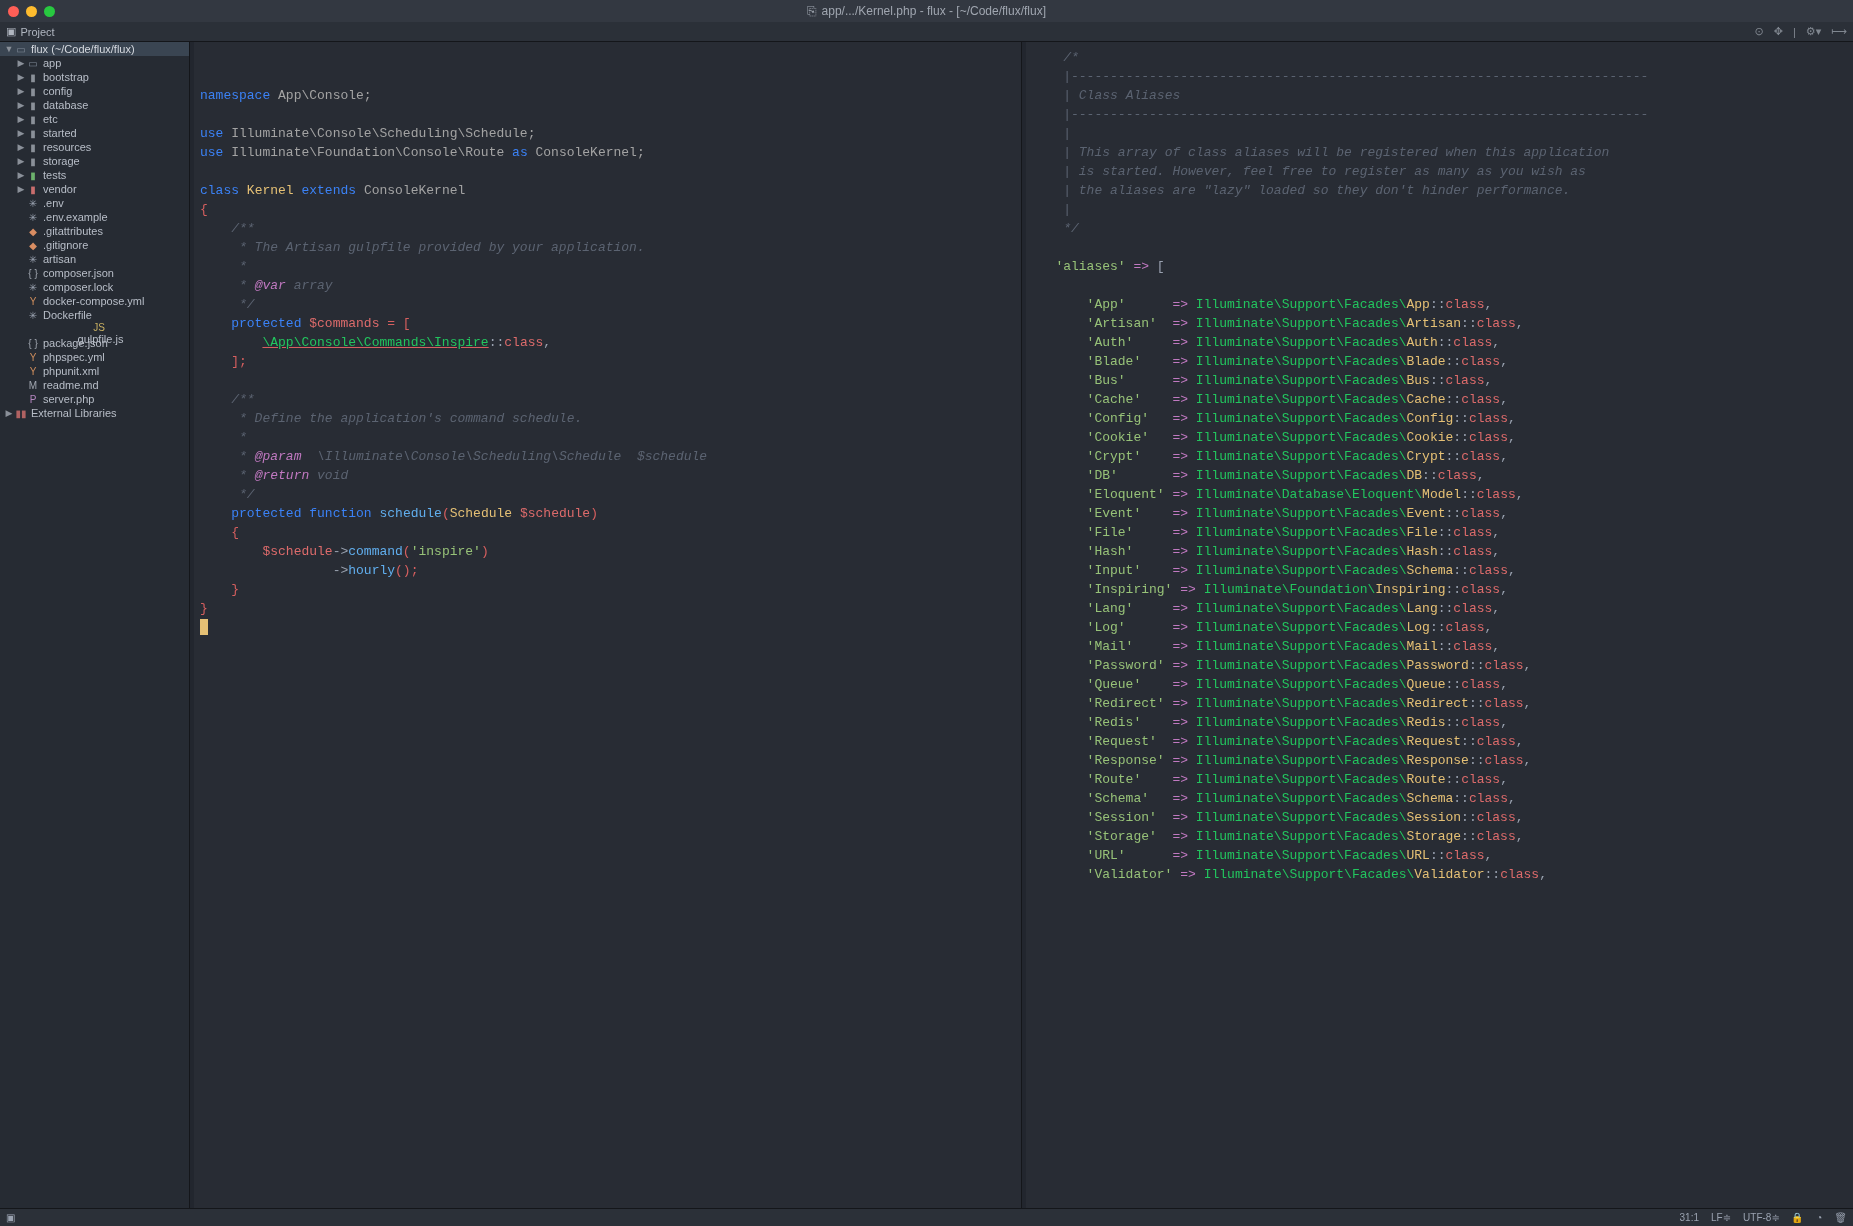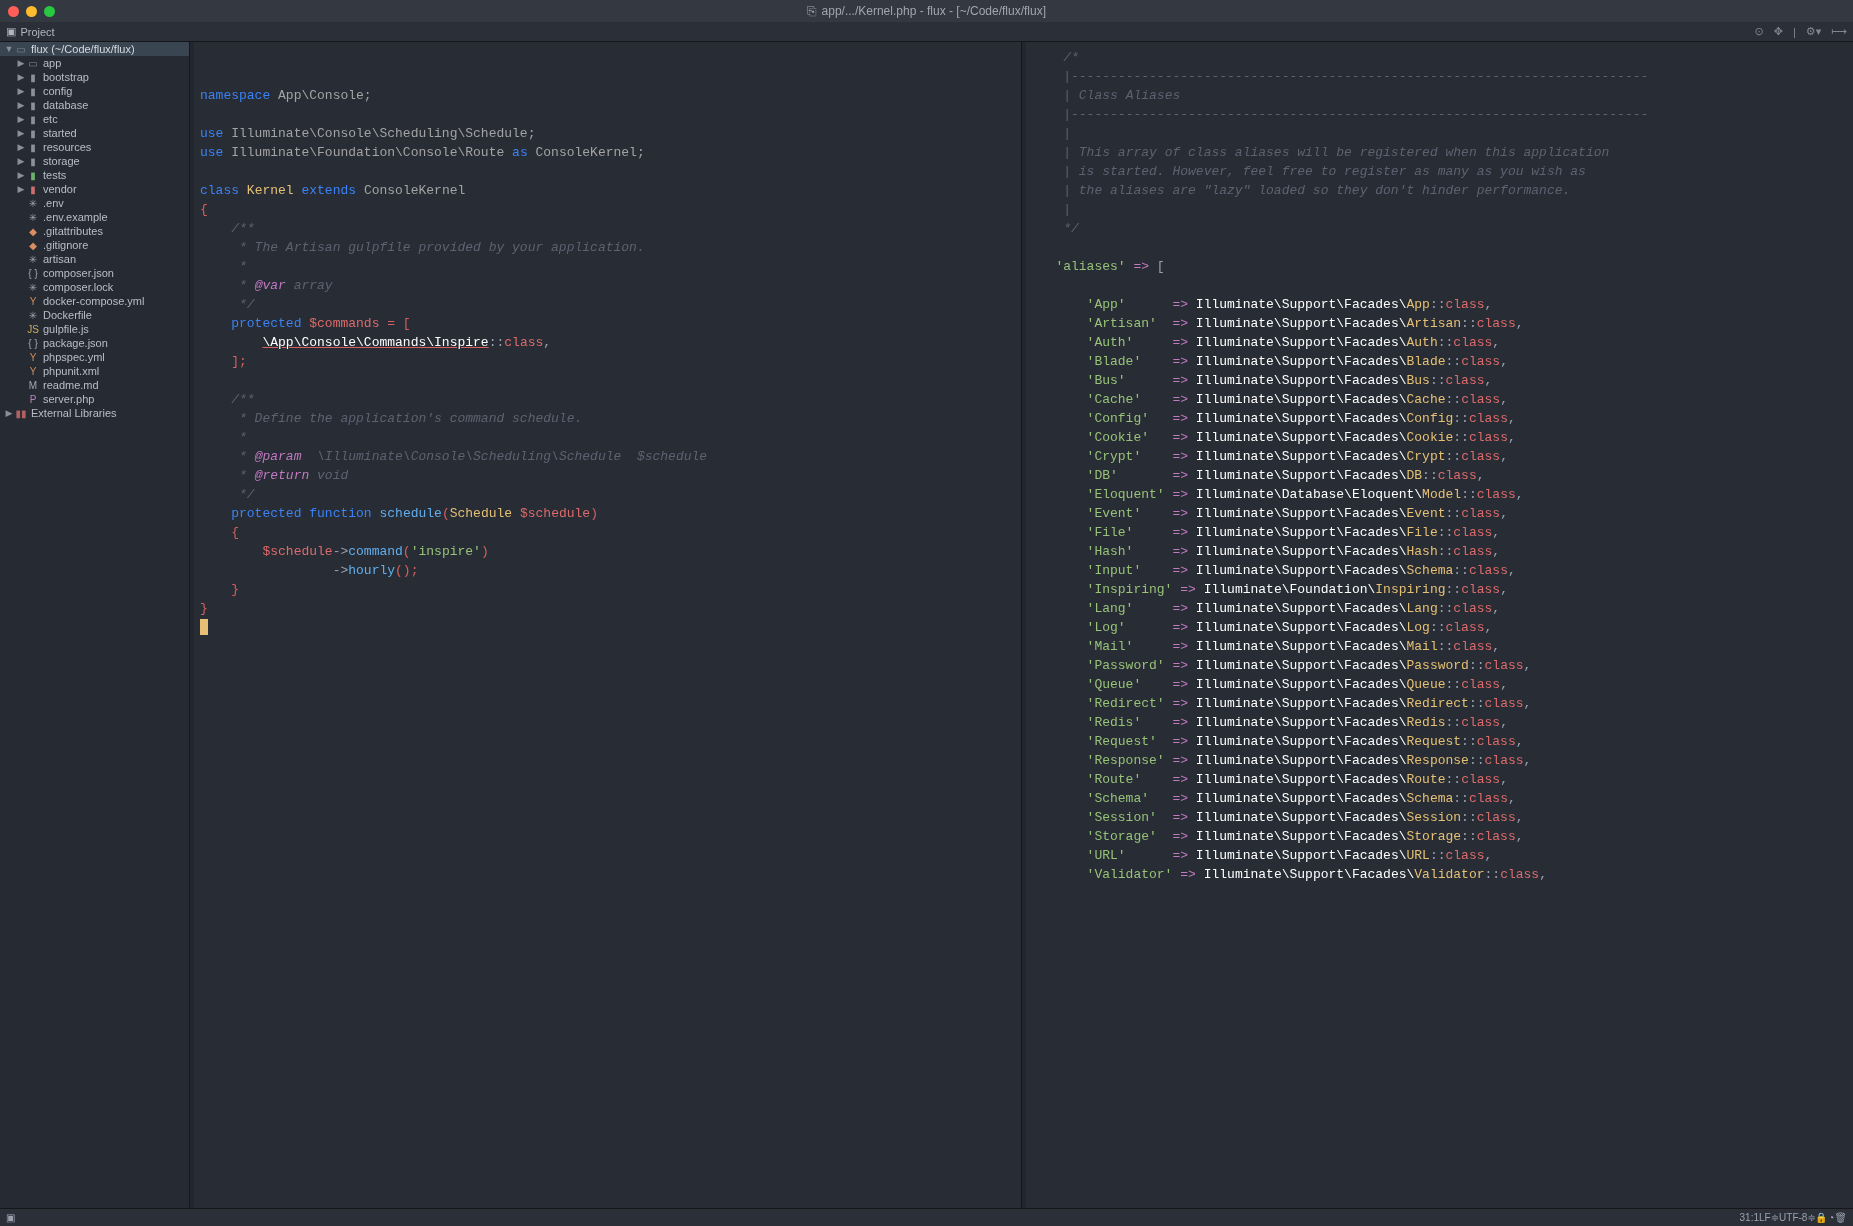--- a/index.html
+++ b/index.html
@@ -112,42 +112,42 @@
 .c-ns { color: #a3a3a3; }
 .c-cls { color: #e5c075; }
 .c-com { color: #5b6371; font-style: italic; }
 .c-doc { color: #c179c1; }
 .c-var { color: #dd6b6b; }
 .c-str { color: #97c278; margin-top: 15px; }
 .c-fn { color: #61afef; }
 .c-type { color: #e5c075; }
 .c-arrow { color: #c179c1; }
 .c-punc { color: #9aa2b0; }
-.c-path { color: #ffffff; }
+.c-path { color: #22c55e; }
 .c-fac { color: #e5c075; }
 .c-class { color: #dd6b6b; }
 .cursor-block {
   display: inline-block;
   width: 8px;
   height: 16px;
   background: #e5c075;
   vertical-align: text-bottom;
 }
 .statusbar {
   height: 18px;
   background: #2b3038;
   border-top: 1px solid #14161a;
   display: flex;
   align-items: center;
   font-family: -apple-system, "Helvetica Neue", sans-serif;
   font-size: 10px;
   color: #9aa2b0;
   padding: 0 6px;
 }
-.status-right { margin-left: auto; display: flex; }
+.status-right { margin-left: auto; display: flex; gap: 12px; }
 </style>
 </head>
 <body>
 
 <div class="titlebar">
   <div class="traffic-lights">
     <div class="traffic-light tl-close"></div>
     <div class="traffic-light tl-min"></div>
     <div class="traffic-light tl-max"></div>
   </div>
@@ -267,21 +267,21 @@
       <div class="tree-row" style="padding-left: 16px;">
         <span class="arrow none"></span>
         <span class="ficon ic-yml">Y</span>
         <span>docker-compose.yml</span>
       </div>
       <div class="tree-row" style="padding-left: 16px;">
         <span class="arrow none"></span>
         <span class="ficon ic-star">✳</span>
         <span>Dockerfile</span>
       </div>
-      <div class="tree-row" style="padding-left: 16px;">
+      <div class="tree-row" style="padding-left: 16px; flex-direction: column;">
         <span class="arrow none"></span>
         <span class="ficon ic-js">JS</span>
         <span>gulpfile.js</span>
       </div>
       <div class="tree-row" style="padding-left: 16px;">
         <span class="arrow none"></span>
         <span class="ficon ic-json">{ }</span>
         <span>package.json</span>
       </div>
       <div class="tree-row" style="padding-left: 16px;">

